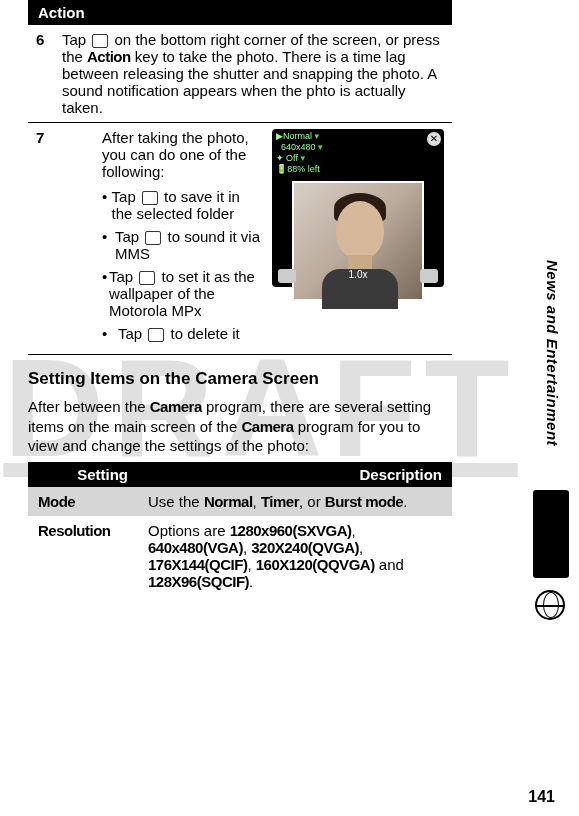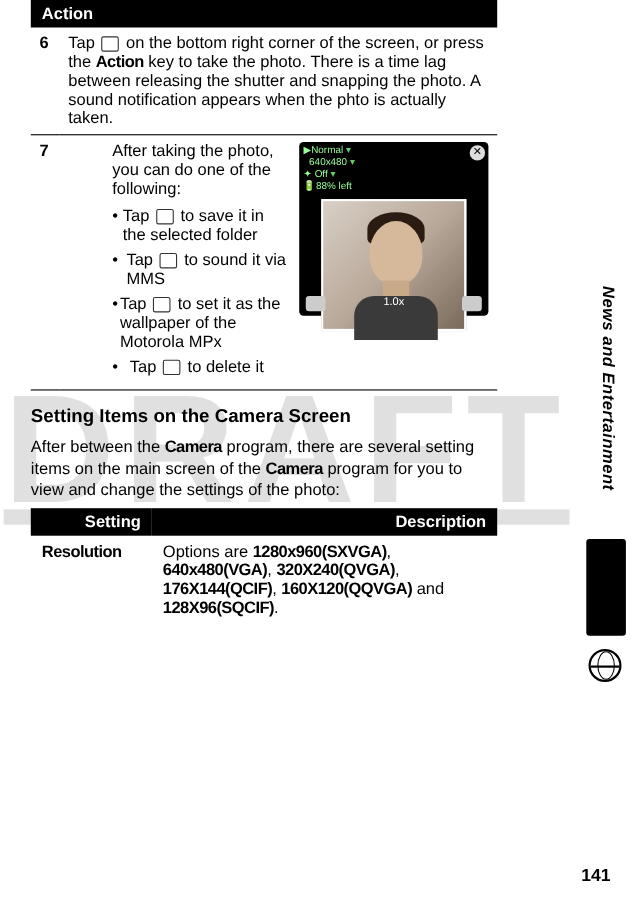--- a/index.html
+++ b/index.html
@@ -142,20 +142,26 @@
   <p class="body">
     <span>After between the </span><span class="bold-code">Camera</span><span> program, there are several setting items on the main screen of the </span><span class="bold-code">Camera</span><span> program for you to view and change the settings of the photo:</span>
   </p>
 
   <table class="settings">
     <tbody>
         <tr>
       <th style="width:110px">Setting</th>
       <th>Description</th>
     </tr>
+    <tr class="shaded">
+      <td class="bold-code">Mode</td>
+      <td>
+        <span>Use the </span><span class="bold-code">Normal</span><span>, </span><span class="bold-code">Timer</span><span>, or </span><span class="bold-code">Burst mode</span><span>.</span>
+      </td>
+    </tr>
     <tr>
       <td class="bold-code">Resolution</td>
       <td>
         <span>Options are </span><span class="bold-code">1280x960(SXVGA)</span><span>, </span><span class="bold-code">640x480(VGA)</span><span>, </span><span class="bold-code">320X240(QVGA)</span><span>, </span><span class="bold-code">176X144(QCIF)</span><span>, </span><span class="bold-code">160X120(QQVGA)</span><span> and </span><span class="bold-code">128X96(SQCIF)</span><span>.</span>
       </td>
     </tr>
   </tbody>
     </table>
 
 </div>

